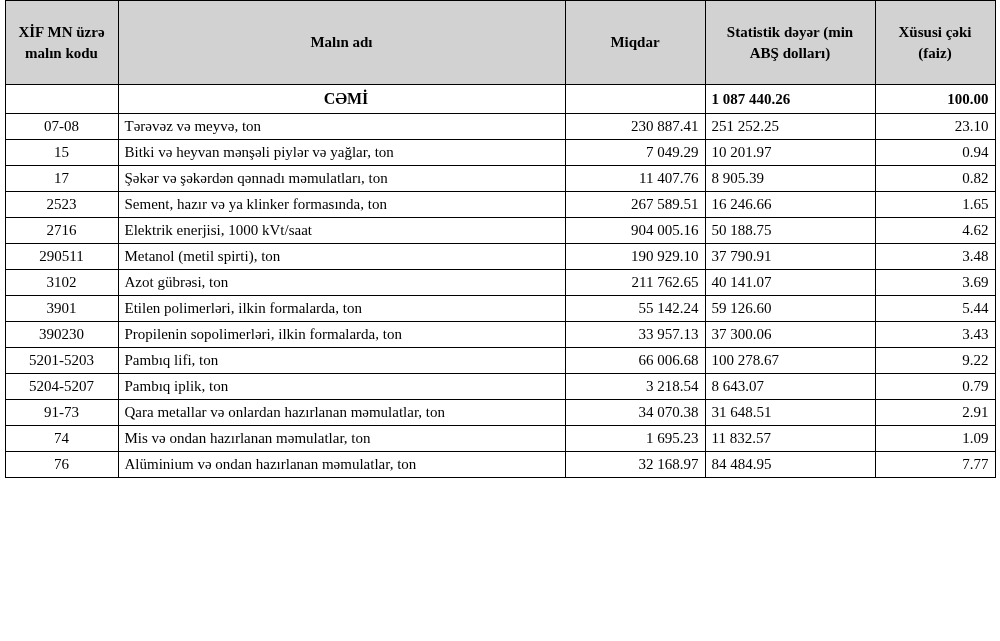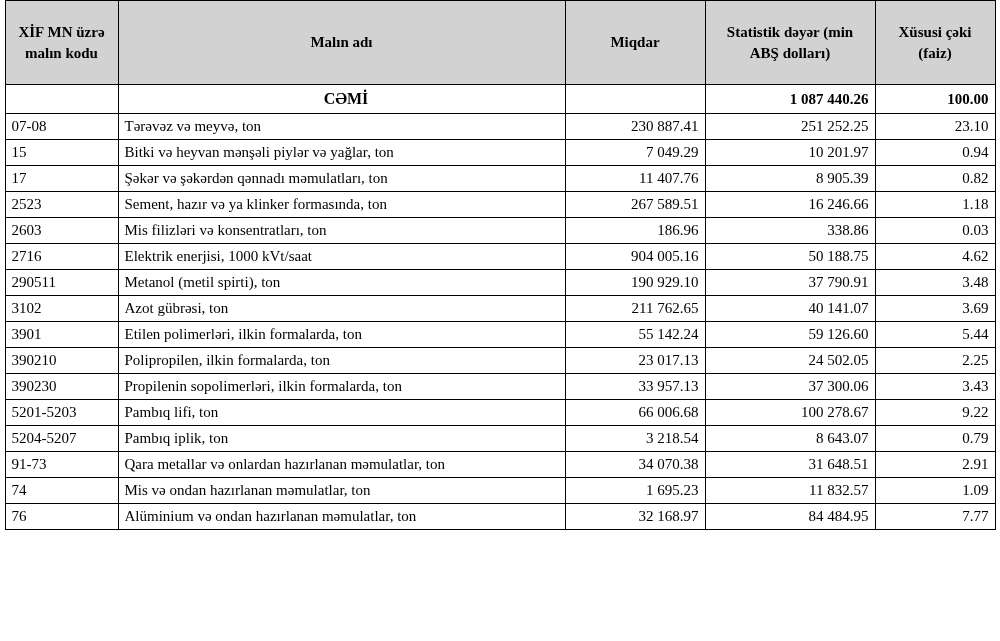--- a/index.html
+++ b/index.html
@@ -39,24 +39,24 @@
     padding: 4px 10px;
     line-height: 1.35;
   }
   table.export td {
     font-size: 15px;
     height: 26px;
     padding: 2px 6px;
     white-space: nowrap;
     vertical-align: middle;
   }
-  td.col-code  { padding-left: 9px; text-align: left; }
+  td.col-code  { padding-left: 9px; text-align: center; }
   td.col-name  { padding-left: 11px; text-align: left; }
   td.col-quantity { text-align: right; padding-right: 42px; }
-  td.col-value    { text-align: right; padding-right: 28px; }
+  td.col-value    { text-align: left; padding-right: 28px; }
   td.col-share    { text-align: right; padding-right: 38px; }
   tr.total td { font-weight: bold; height: 29px; }
   tr.total td.col-name { text-align: center; font-size: 16px; padding-left: 15px; }
   td.dash { text-align: center; padding-right: 6px; }
 </style>
 </head>
 <body>
 
 <div class="page">
 
@@ -104,28 +104,21 @@
           <td class="col-name">Şəkər və şəkərdən qənnadı məmulatları, ton</td>
           <td class="col-quantity">11 407.76</td>
           <td class="col-value">8 905.39</td>
           <td class="col-share">0.82</td>
         </tr>
         <tr>
           <td class="col-code">2523</td>
           <td class="col-name">Sement, hazır və ya klinker formasında, ton</td>
           <td class="col-quantity">267 589.51</td>
           <td class="col-value">16 246.66</td>
-          <td class="col-share">1.18</td>
-        </tr>
-        <tr>
-          <td class="col-code">2603</td>
-          <td class="col-name">Mis filizləri və konsentratları, ton</td>
-          <td class="col-quantity">186.96</td>
-          <td class="col-value">338.86</td>
-          <td class="col-share">0.03</td>
+          <td class="col-share">1.65</td>
         </tr>
         <tr>
           <td class="col-code">2716</td>
           <td class="col-name">Elektrik enerjisi, 1000 kVt/saat</td>
           <td class="col-quantity">904 005.16</td>
           <td class="col-value">50 188.75</td>
           <td class="col-share">4.62</td>
         </tr>
         <tr>
           <td class="col-code">290511</td>
@@ -140,27 +133,20 @@
           <td class="col-quantity">211 762.65</td>
           <td class="col-value">40 141.07</td>
           <td class="col-share">3.69</td>
         </tr>
         <tr>
           <td class="col-code">3901</td>
           <td class="col-name">Etilen polimerləri, ilkin formalarda, ton</td>
           <td class="col-quantity">55 142.24</td>
           <td class="col-value">59 126.60</td>
           <td class="col-share">5.44</td>
-        </tr>
-        <tr>
-          <td class="col-code">390210</td>
-          <td class="col-name">Polipropilen, ilkin formalarda, ton</td>
-          <td class="col-quantity">23 017.13</td>
-          <td class="col-value">24 502.05</td>
-          <td class="col-share">2.25</td>
         </tr>
         <tr>
           <td class="col-code">390230</td>
           <td class="col-name">Propilenin sopolimerləri, ilkin formalarda, ton</td>
           <td class="col-quantity">33 957.13</td>
           <td class="col-value">37 300.06</td>
           <td class="col-share">3.43</td>
         </tr>
         <tr>
           <td class="col-code">5201-5203</td>

